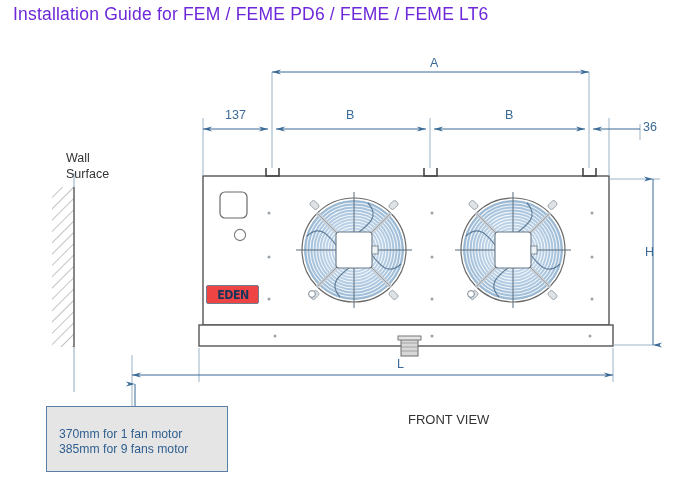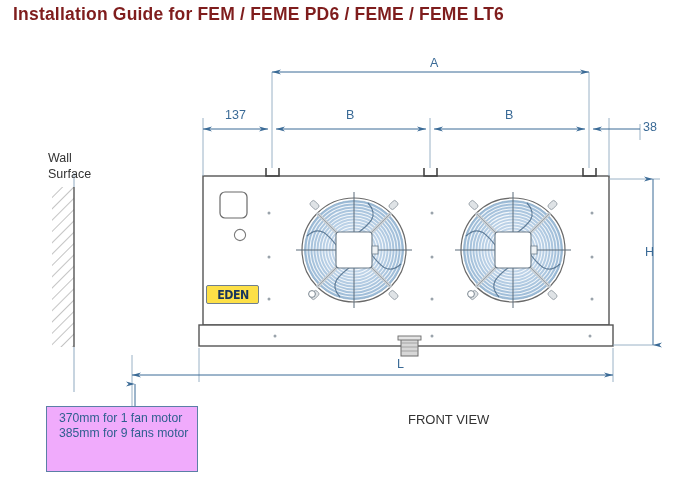--- a/index.html
+++ b/index.html
@@ -7,22 +7,22 @@
     width:691px;height:502px;
     background:#ffffff;
     font-family:"Liberation Sans", sans-serif;
     position:relative;
     overflow:hidden;
   }
   #page-title{
     position:absolute;
     left:13px; top:4px;
     font-size:17.5px;
-    font-weight:bold;
-    color:#7f1d1d;
+    font-weight:normal;
+    color:#6d28d9;
     letter-spacing:0.2px;
     white-space:nowrap;
   }
   .diagram{
     position:absolute;
     left:0; top:0;
     width:691px; height:502px;
   }
   .dim-label{
     position:absolute;
@@ -32,53 +32,53 @@
   }
   .blk-label{
     position:absolute;
     font-size:12.5px;
     color:#333333;
     white-space:nowrap;
   }
   .note-box{
     position:absolute;
     left:46px; top:406px;
-    width:152px; height:66px;
+    width:182px; height:66px;
     border:1px solid #5b7fa6;
-    background:#f0abfc;
+    background:#e5e5e5;
     box-sizing:border-box;
-    padding:4px 0 0 12px;
+    padding:20px 0 0 12px;
   }
   .note-line{
     font-size:12.2px;
     color:#2f5f8f;
     line-height:15.3px;
     white-space:nowrap;
   }
   .eden-logo{
     position:absolute;
     left:206px; top:285px;
     width:53px; height:19px;
     border:1.6px solid #6f7f8f;
     border-radius:2px;
-    background:#fde047;
+    background:#ef4444;
     box-sizing:border-box;
     display:flex;
     align-items:center;
     justify-content:center;
   }
   .eden-logo span{
     font-size:12px;
     font-weight:bold;
     color:#17355c;
     letter-spacing:-0.6px;
     font-family:"DejaVu Sans", sans-serif;
     transform:scaleX(0.92);
   }
-  .wall-label{ left:48px; top:150px; line-height:16px; }
+  .wall-label{ left:66px; top:150px; line-height:16px; }
 </style>
 </head>
 <body>
 
 <div id="page-title">Installation Guide for FEM / FEME PD6 / FEME / FEME LT6</div>
 
 <div class="diagram">
   <svg width="691" height="502" viewBox="0 0 691 502">
     <defs>
       <marker id="arrL" markerWidth="10" markerHeight="8" refX="9" refY="4" orient="auto" markerUnits="userSpaceOnUse">
@@ -240,21 +240,21 @@
 
       <line x1="135" y1="406" x2="135" y2="384" stroke="#3a6a96" stroke-width="1" marker-end="url(#arrU)"></line>
     </g>
   </svg>
 </div>
 
 <div class="dim-label" style="left:430px; top:56px;">A</div>
 <div class="dim-label" style="left:225px; top:108px;">137</div>
 <div class="dim-label" style="left:346px; top:108px;">B</div>
 <div class="dim-label" style="left:505px; top:108px;">B</div>
-<div class="dim-label" style="left:643px; top:120px;">38</div>
+<div class="dim-label" style="left:643px; top:120px;">36</div>
 <div class="dim-label" style="left:397px; top:357px;">L</div>
 <div class="dim-label" style="left:645px; top:245px;">H</div>
 
 <div class="blk-label wall-label">
   <div>Wall</div>
   <div>Surface</div>
 </div>
 
 <div class="blk-label" style="left:362px; top:412px; font-size:13px;margin-left:46px;">FRONT VIEW</div>
 

